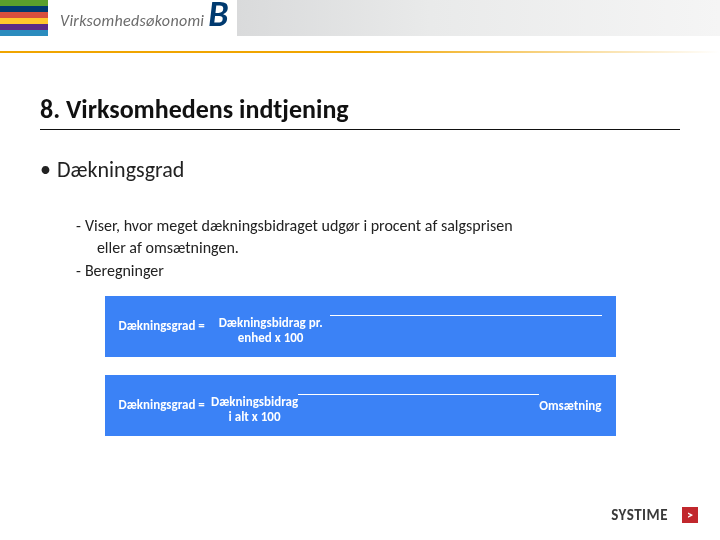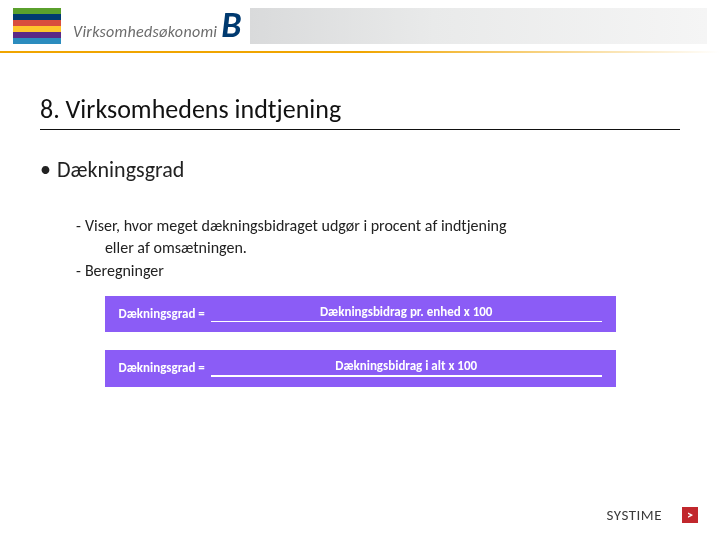--- a/index.html
+++ b/index.html
@@ -5,23 +5,23 @@
   * { box-sizing: border-box; margin: 0; padding: 0; }
   body {
     width: 720px;
     height: 540px;
     font-family: Calibri, Arial, sans-serif;
     background: #fff;
     position: relative;
   }
   .header {
     display: flex;
-    align-items: center;
+    align-items: flex-start;
     height: 51px;
-    padding: 13px;
+    padding: 0;
   }
   .stripes {
     display: flex;
     flex-direction: column;
     width: 48px;
     height: 36px;
   }
   .stripe { flex: 1; }
   .s1 { background: #5aa02c; }
   .s2 { background: #003a70; }
@@ -58,21 +58,21 @@
   .underline {
     height: 2px;
     background: linear-gradient(90deg, #f0a500 0%, #f0a500 50%, rgba(240,165,0,0) 100%);
     width: 100%;
   }
   .content {
     padding: 40px 40px 0 40px;
   }
   .title {
     font-size: 26px;
-    font-weight: 400;
+    font-weight: 700;
     color: #111;
     border-bottom: 1px solid #111;
     padding-bottom: 4px;
     margin-bottom: 26px;
   }
   .bullet-main {
     font-size: 22px;
     color: #222;
     margin-bottom: 32px;
   }
@@ -90,44 +90,44 @@
     align-items: flex-start;
     margin-bottom: 2px;
   }
   .sub-list .dash {
     margin-right: 4px;
   }
   .sub-list .text {
     flex: 1;
   }
   .sub-list .indent {
-    margin-left: 20px;
+    margin-left: 12px;
   }
   .formula-box {
-    background: #8b5cf6;
+    background: #3b82f6;
     color: #fff;
     width: 511px;
     margin: 14px auto 0 auto;
     padding: 8px 14px 10px 14px;
     display: flex;
     align-items: center;
     font-size: 13px;
     font-weight: 600;
   }
   .formula-box.gap { margin-top: 18px; }
   .formula-left {
     white-space: nowrap;
     margin-right: 6px;
   }
   .formula-frac {
     display: flex;
-    flex-direction: column;
     flex: 1;
     align-items: stretch;
     text-align: center;
+    margin-top: 11px;
   }
   .frac-top {
     padding-bottom: 2px;
   }
   .frac-line {
     height: 1.5px;
     background: #fff;
     width: 100%;
   }
   .frac-bot {
@@ -135,24 +135,24 @@
   }
   .footer-logo {
     position: absolute;
     right: 22px;
     bottom: 16px;
     display: flex;
     align-items: center;
   }
   .footer-text {
     font-size: 15px;
-    font-weight: 400;
+    font-weight: 700;
     color: #3a3a3a;
     letter-spacing: 0.5px;
-    margin-right: 20px;
+    margin-right: 14px;
   }
   .footer-icon {
     width: 16px;
     height: 16px;
     background: #c1272d;
     display: flex;
     align-items: center;
     justify-content: center;
     color: #fff;
     font-size: 12px;
@@ -183,21 +183,21 @@
   <div class="title">8. Virksomhedens indtjening</div>
 
   <div class="bullet-main">
     <span class="dot">•</span><span>Dækningsgrad</span>
   </div>
 
   <div class="sub-list">
     <div class="item">
       <span class="dash">-</span>
       <div class="text">
-        <span>Viser, hvor meget dækningsbidraget udgør i procent af indtjening</span>
+        <span>Viser, hvor meget dækningsbidraget udgør i procent af salgsprisen</span>
         <div class="indent">eller af omsætningen.</div>
       </div>
     </div>
     <div class="item">
       <span class="dash">-</span>
       <span class="text">Beregninger</span>
     </div>
   </div>
 
   <div class="formula-box">
@@ -206,20 +206,21 @@
       <div class="frac-top">Dækningsbidrag pr. enhed x 100</div>
       <div class="frac-line"></div>
     </div>
   </div>
 
   <div class="formula-box gap">
     <span class="formula-left">Dækningsgrad =</span>
     <div class="formula-frac">
       <div class="frac-top">Dækningsbidrag i alt x 100</div>
       <div class="frac-line"></div>
+      <div class="frac-bot">Omsætning</div>
     </div>
   </div>
 </div>
 
 <div class="footer-logo">
   <span class="footer-text">SYSTIME</span>
   <span class="footer-icon">&gt;</span>
 </div>
 
 </body></html>

